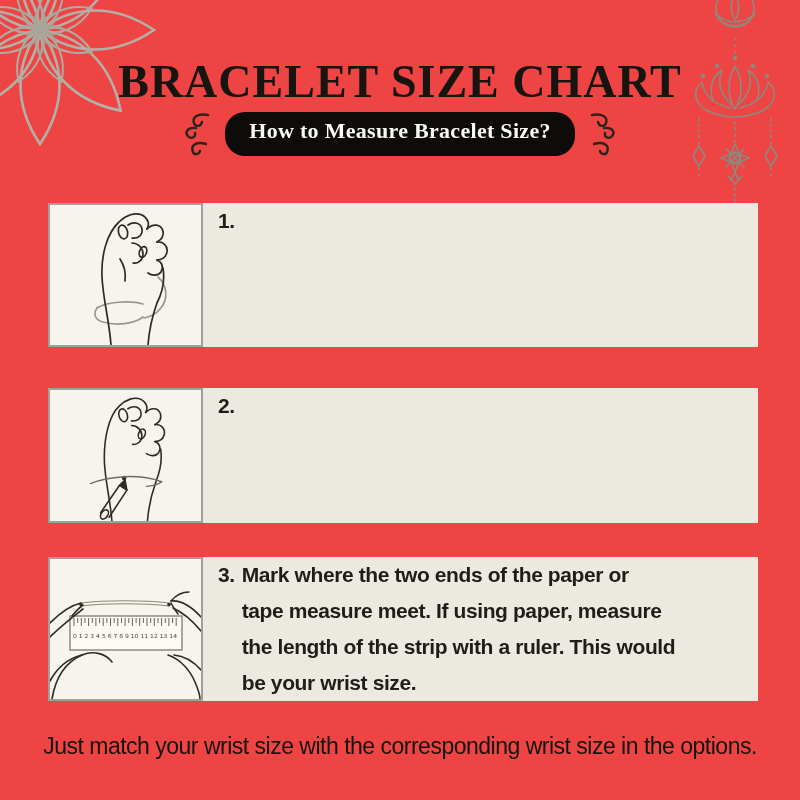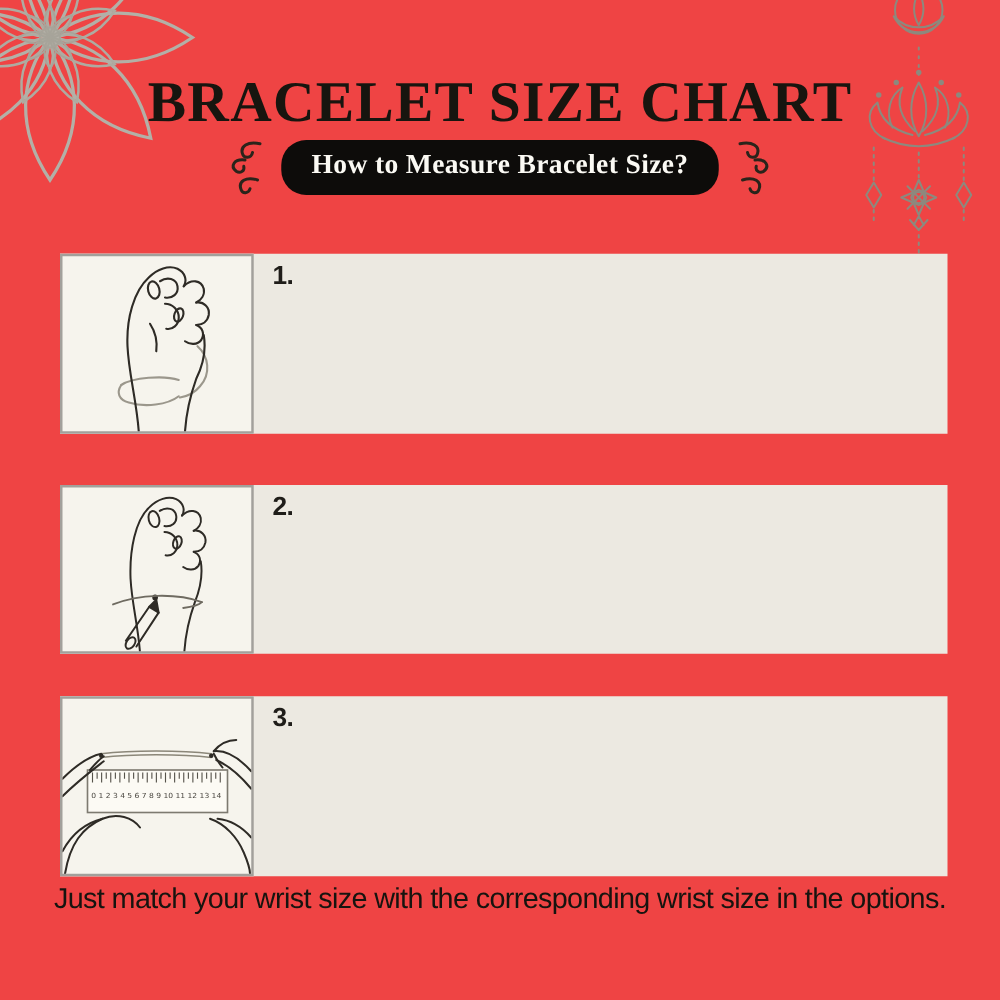--- a/index.html
+++ b/index.html
@@ -46,21 +46,21 @@
   }
   .num,.body{
     font-weight:700;font-size:21px;line-height:36px;
     letter-spacing:-.4px;color:#1f1d19;
   }
   .num{margin-right:7px;align-self:flex-start;}
   .step-2 .num{margin-right:2px;}
   .body{white-space:pre;}
   
   .footer{
-    position:absolute;top:705px;left:0;right:0;text-align:center;
+    position:absolute;top:733px;left:0;right:0;text-align:center;
     font-size:23px;font-weight:400;letter-spacing:-.5px;color:#16140f;
     white-space:nowrap;
   }
 </style>
 </head>
 <body>
 
 <div class="stage">
 
   <svg class="mandala" viewBox="0 0 170 170" aria-hidden="true">
@@ -244,18 +244,22 @@
           <path d="M151,72 C141,60 132,53 123,49"></path>
           <path d="M128,55 C124,50 122,46 121,44"></path>
           <path d="M121,42 C126,36 132,33 139,33"></path>
           <path d="M118,96 C130,100 140,111 145,123 C148,130 150,135 150,140"></path>
           <path d="M151,111 C144,103 134,97 124,96"></path>
         </g>
       </svg>
     </div>
     <div class="step-text">
       <span class="num">3.</span>
+      <span class="body">Mark where the two ends of the paper or
+tape measure meet. If using paper, measure
+the length of the strip with a ruler. This would
+be your wrist size.</span>
     </div>
   </div>
 
   <div class="footer">Just match your wrist size with the corresponding wrist size in the options.</div>
 
 </div>
 
 </body></html>

